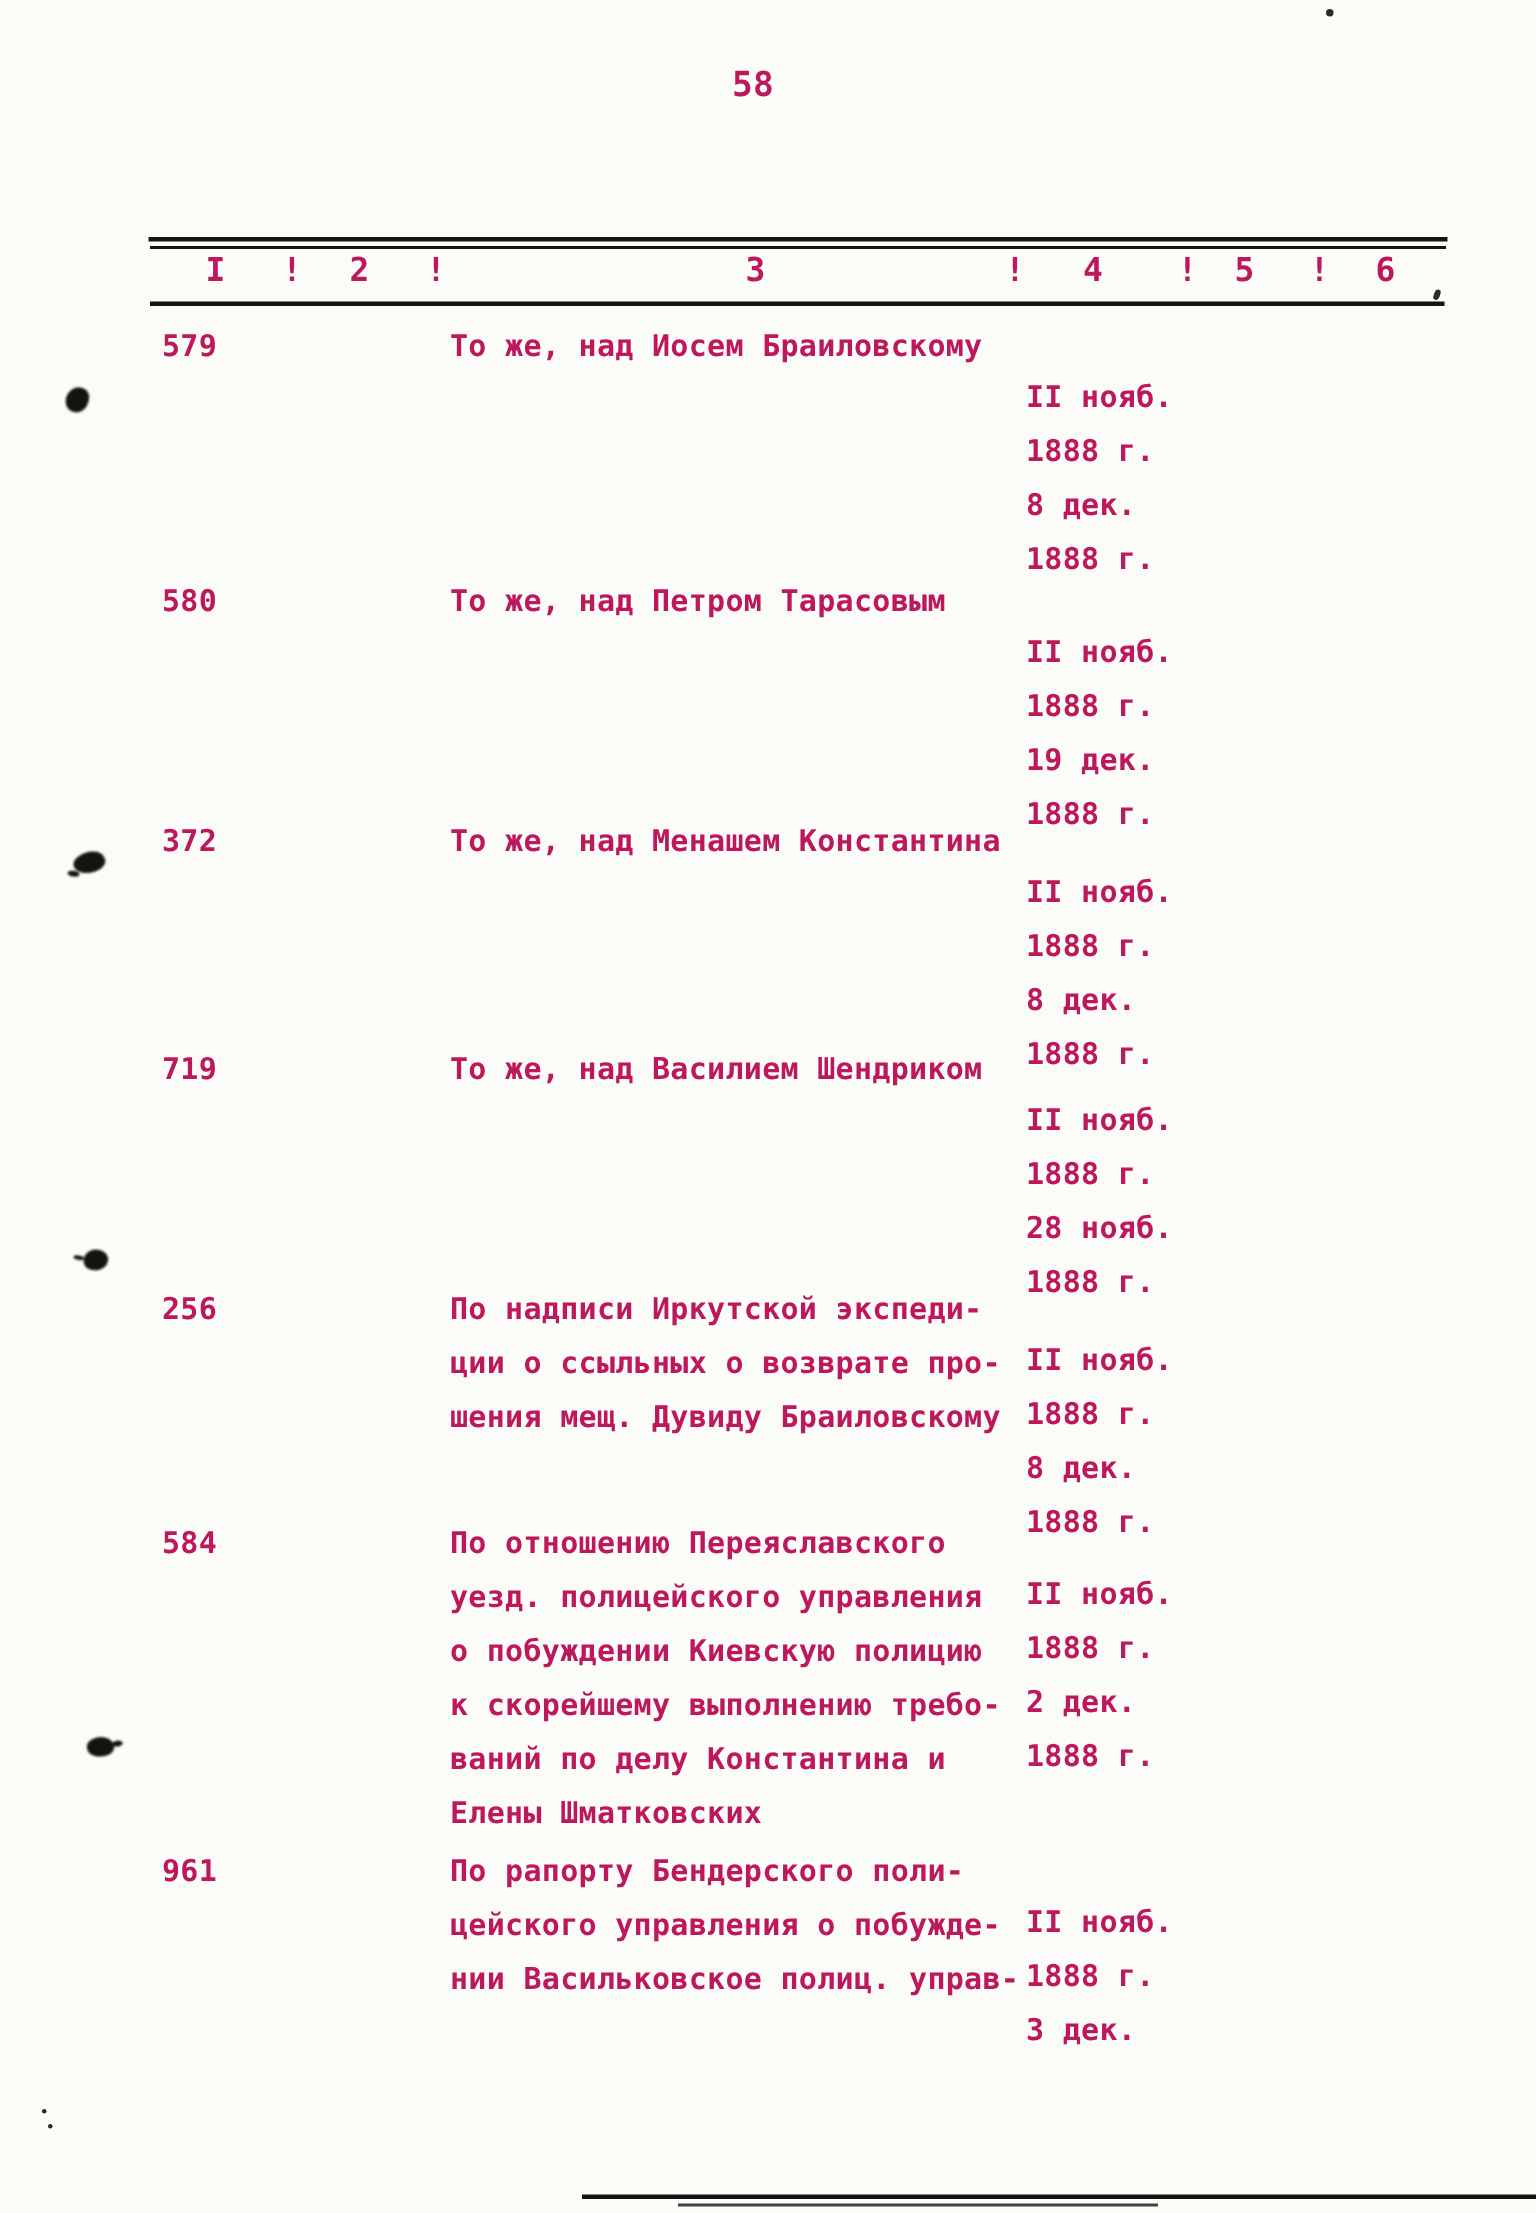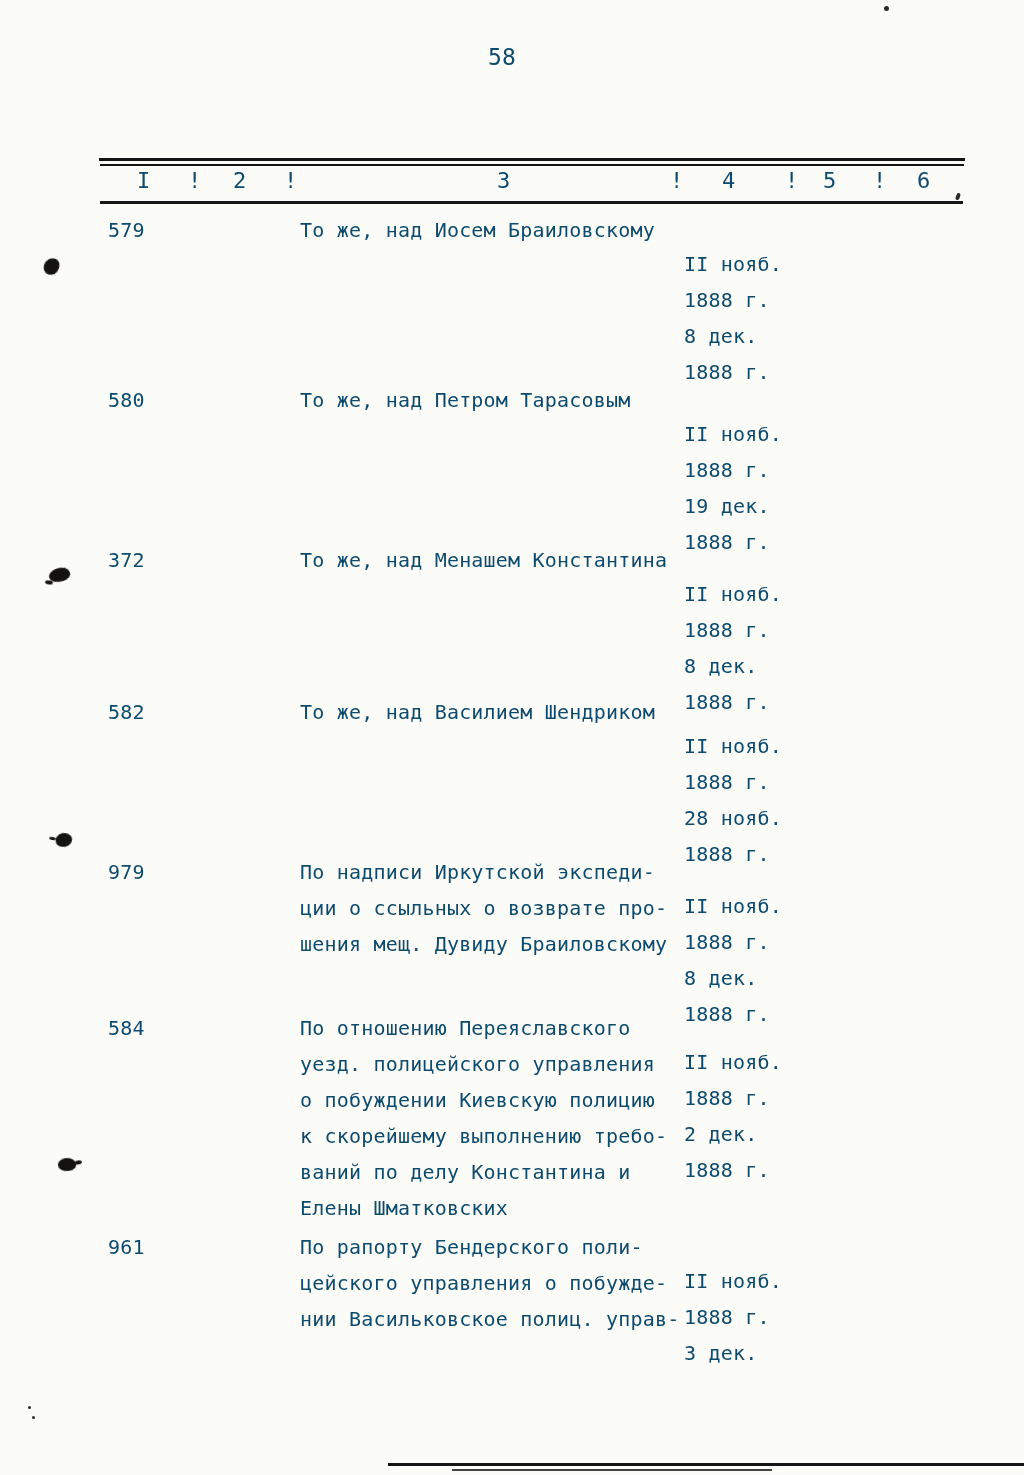--- a/index.html
+++ b/index.html
@@ -14,22 +14,22 @@
     overflow: hidden;
     font-family: "DejaVu Sans Mono", "Liberation Mono", monospace;
     color: #1a1a1a;
   }
   .page {
     position: absolute;
     inset: 0;
   }
   .typewritten {
     font-family: "DejaVu Sans Mono", "Liberation Mono", monospace;
-    font-weight: 400;
-    color: #0c4a6e;
+    font-weight: 700;
+    color: #be185d;
     letter-spacing: 0.2px;
   }
   .page-number {
     position: absolute;
     top: 44px;
     left: 488px;
     font-size: 23px;
   }
   
   .rule {
@@ -160,30 +160,30 @@
   <div class="entry e-581">
     <div class="typewritten col-num">372</div>
     <div class="typewritten col-desc">То же, над Менашем Константина</div>
     <div class="typewritten col-dates">II нояб.
 1888 г.
 8 дек.
 1888 г.</div>
   </div>
 
   <div class="entry e-582">
-    <div class="typewritten col-num">582</div>
+    <div class="typewritten col-num">719</div>
     <div class="typewritten col-desc">То же, над Василием Шендриком</div>
     <div class="typewritten col-dates">II нояб.
 1888 г.
 28 нояб.
 1888 г.</div>
   </div>
 
   <div class="entry e-583">
-    <div class="typewritten col-num">979</div>
+    <div class="typewritten col-num">256</div>
     <div class="typewritten col-desc">По надписи Иркутской экспеди-
 ции о ссыльных о возврате про-
 шения мещ. Дувиду Браиловскому</div>
     <div class="typewritten col-dates">II нояб.
 1888 г.
 8 дек.
 1888 г.</div>
   </div>
 
   <div class="entry e-584">

